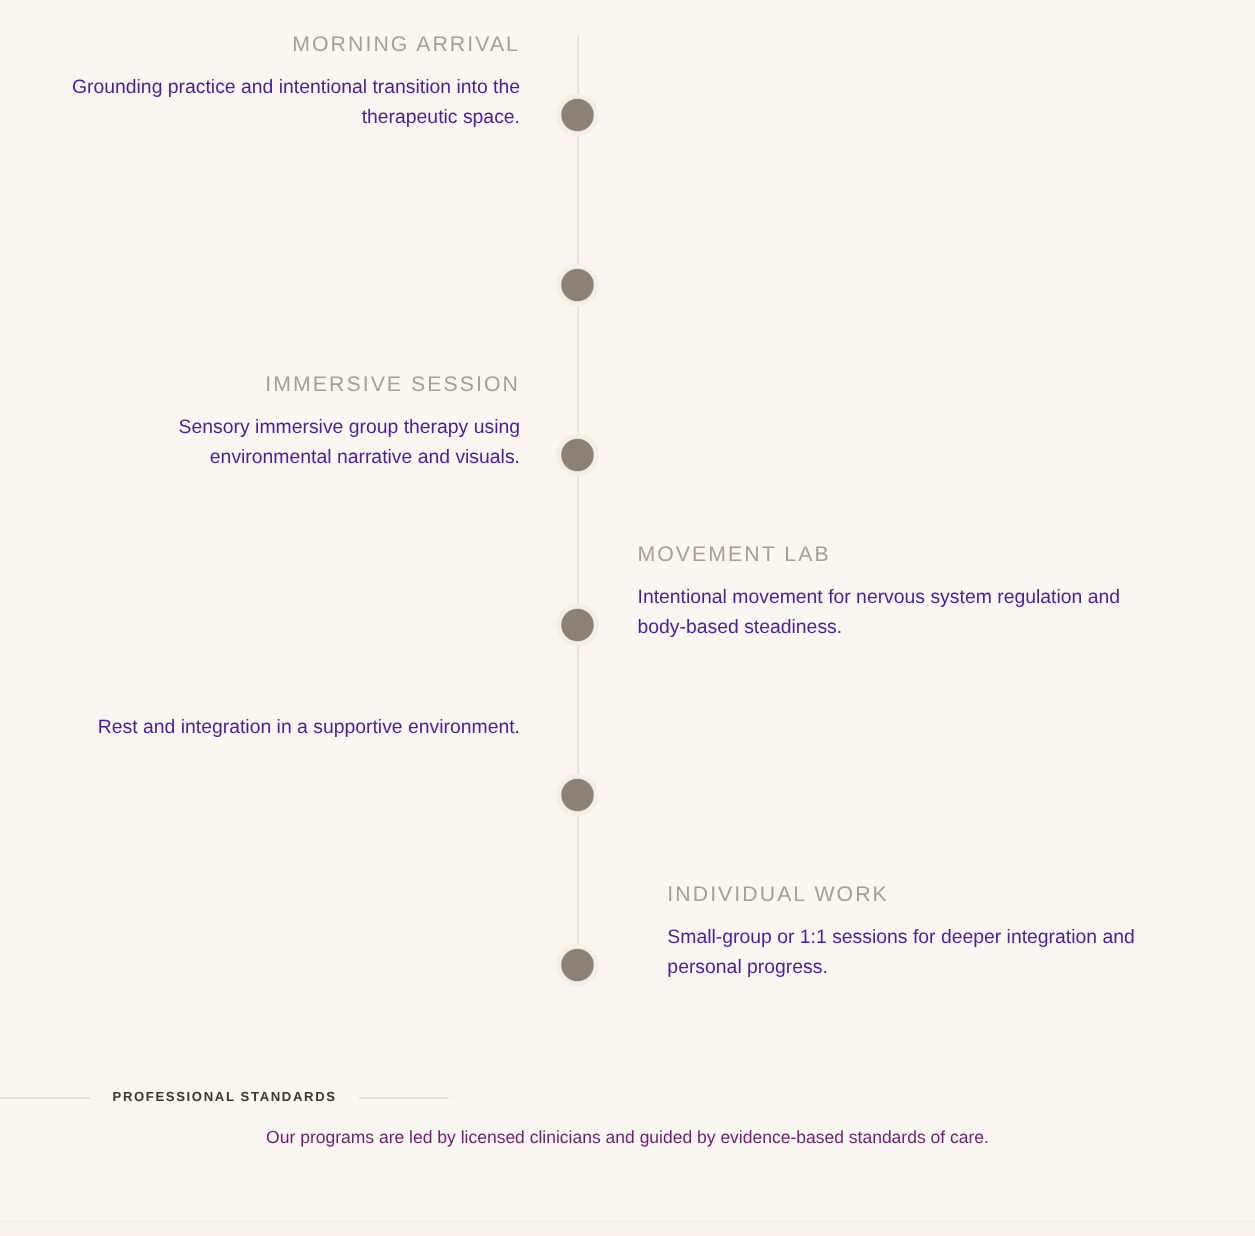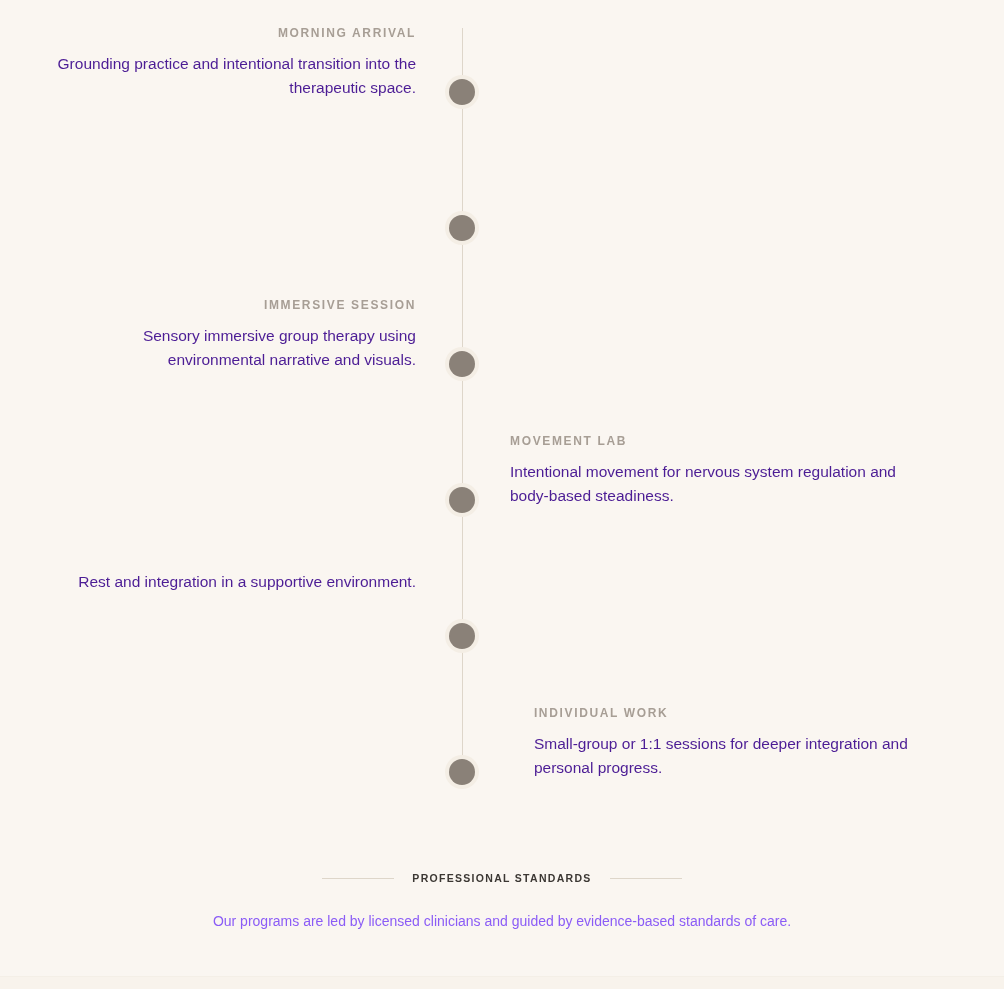--- a/index.html
+++ b/index.html
@@ -57,22 +57,22 @@
     padding-right: 46px;
   }
   .t-side.right {
     text-align: left;
     padding-left: 48px;
     width: 542px;
   }
   .t-side.empty { }
 
   .t-eyebrow {
-    font-size: 12px;
-    font-weight: 700;
+    font-size: 17px;
+    font-weight: 400;
     letter-spacing: 1.65px;
     text-transform: uppercase;
     color: #a79e95;
     margin: 0 0 12px 0;
     line-height: 1.2;
   }
   .t-desc {
     font-size: 15.5px;
     line-height: 24px;
     color: #4c1d95;
@@ -106,42 +106,41 @@
   .footer {
     position: absolute;
     left: 0;
     top: 872px;
     width: 1004px;
     text-align: center;
   }
   .footer-divider-row {
     display: flex;
     align-items: center;
-    justify-content: center;
     gap: 18px;
   }
   .footer-rule {
     width: 72px;
     height: 1px;
     background: #ded6ca;
     display: block;
   }
   .footer-label {
     font-size: 10.5px;
     font-weight: 700;
     letter-spacing: 1.3px;
     text-transform: uppercase;
     color: #3b3733;
     white-space: nowrap;
   }
   .footer-note {
-    margin-top: 26px;
+    margin-top: 14px;
     font-size: 14px;
     line-height: 22px;
-    color: #8b5cf6;
+    color: #701a75;
     font-weight: 400;
   }
 
   .bottom-band {
     position: absolute;
     left: 0;
     top: 976px;
     width: 1004px;
     height: 13px;
     background: #f8f3ec;

